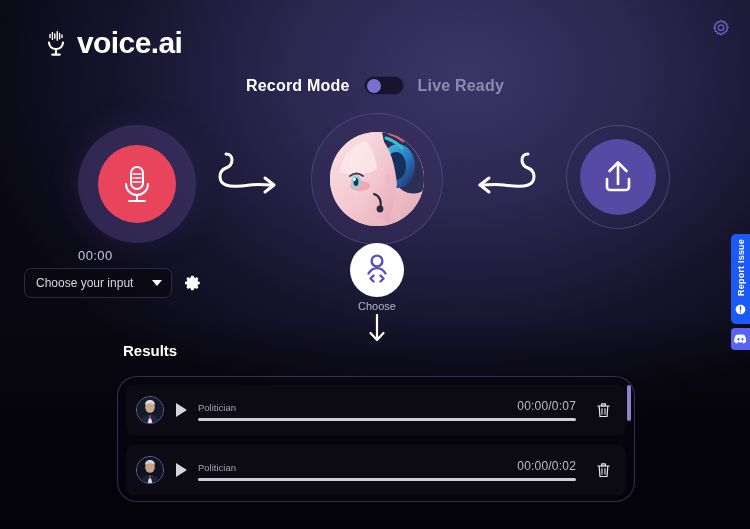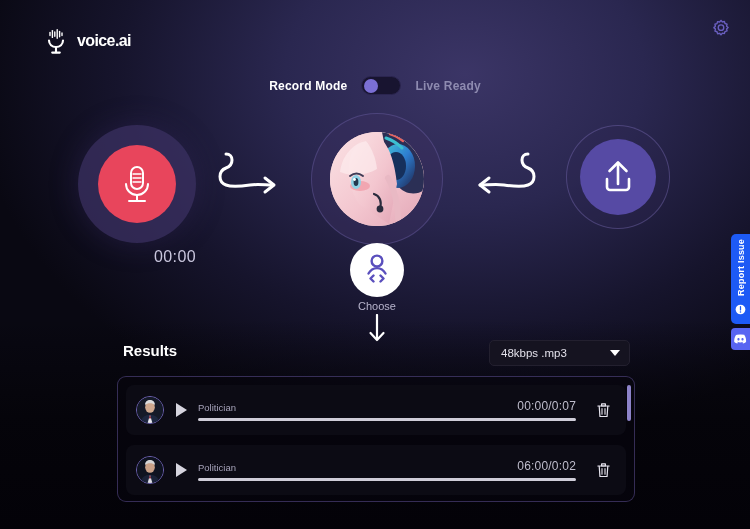--- a/index.html
+++ b/index.html
@@ -26,37 +26,37 @@
   }
 
   
   .logo {
     position: absolute; left: 44px; top: 28px;
     display: flex; align-items: center; gap: 9px;
     z-index: 6;
   }
   .logo-mark { width: 24px; height: 26px; display: block; }
   .logo-text {
-    color: #ffffff; font-size: 16px; font-weight: 700;
+    color: #ffffff; font-size: 30px; font-weight: 700;
     letter-spacing: -0.6px; line-height: 1;
   }
   .gear-top {
     position: absolute; right: 14px; top: 14px;
     width: 30px; height: 30px; z-index: 6;
     display: flex; align-items: center; justify-content: center;
     cursor: pointer;
   }
 
   
   .mode-row {
     position: absolute; top: 76px; left: 0; width: 750px;
     display: flex; align-items: center; justify-content: center; gap: 14px;
     z-index: 6;
   }
-  .mode-label { font-size: 12px; font-weight: 700; letter-spacing: .2px; }
+  .mode-label { font-size: 16px; font-weight: 700; letter-spacing: .2px; }
   .mode-label.active { color: #ffffff; }
   .mode-label.inactive { color: #8e8bb0; }
   .mode-switch {
     width: 40px; height: 19px; border-radius: 10px;
     background: #181430; border: 1px solid #2b2550;
     position: relative; cursor: pointer;
   }
   .mode-knob {
     position: absolute; left: 2px; top: 2px;
     width: 14px; height: 14px; border-radius: 50%;
@@ -76,21 +76,21 @@
     box-shadow: 0 0 28px rgba(50,40,90,.45);
     cursor: pointer;
   }
   .mic-btn {
     width: 78px; height: 78px; border-radius: 50%;
     background: #e8455c;
     display: flex; align-items: center; justify-content: center;
   }
   .timer {
     position: absolute; left: 78px; top: 130px; width: 118px;
-    text-align: right; color: #c9c6dd; font-size: 16px; letter-spacing: .4px;
+    text-align: left; color: #c9c6dd; font-size: 13px; letter-spacing: .4px;
   }
 
   .arrow-right { position: absolute; left: 216px; top: 30px; }
   .arrow-left  { position: absolute; left: 466px; top: 30px; }
 
   .halo-avatar {
     left: 311px; top: -5px; width: 132px; height: 132px;
     background: rgba(58,48,96,.46);
     border: 1px solid rgba(134,118,200,.30);
     cursor: pointer;
@@ -156,21 +156,21 @@
     background: #151320; border: 1px solid #23202f;
     display: flex; align-items: center; justify-content: space-between;
     padding: 0 9px 0 11px; cursor: pointer; z-index: 6;
   }
   .format-select span { color: #e2e0ea; font-size: 11.5px; }
 
   .results-panel {
     position: absolute; left: 117px; top: 376px;
     width: 518px; height: 126px;
     border: 1px solid rgba(110,96,175,.45);
-    border-radius: 9px;
+    border-radius: 20px;
     background: rgba(7,6,14,.55);
     padding: 8px 8px 0 8px;
     z-index: 6; overflow: hidden;
   }
   .result-row {
     height: 50px; margin-bottom: 10px;
     border-radius: 8px; background: #0c0b14;
     display: flex; align-items: center;
     padding: 0 6px 0 10px;
   }
@@ -362,27 +362,35 @@
       <div class="upload-btn">
         <svg width="40" height="40" viewBox="0 0 40 40" fill="none">
           <path d="M20 6v21" stroke="#ffffff" stroke-width="2.6" stroke-linecap="round"></path>
           <path d="M11.5 14L20 5.5l8.5 8.5" stroke="#ffffff" stroke-width="2.6" stroke-linecap="round" stroke-linejoin="round" fill="none"></path>
           <path d="M9 22v8a3 3 0 003 3h16a3 3 0 003-3v-8" stroke="#ffffff" stroke-width="2.6" stroke-linecap="round" fill="none"></path>
         </svg>
       </div>
     </div>
   </div>
 
+  <div class="input-row">
+    <div class="input-select">
+      <span>Choose your input</span>
+      <span class="caret"></span>
+    </div>
+    <span class="gear-input">
+      <svg width="18" height="18" viewBox="0 0 24 24" fill="#ffffff">
+        <path d="M12 8.2a3.8 3.8 0 100 7.6 3.8 3.8 0 000-7.6zm0 5.9a2.1 2.1 0 110-4.2 2.1 2.1 0 010 4.2z"></path>
+        <path d="M21 13.6v-3.2l-2.3-.5a7 7 0 00-.7-1.7l1.3-2-2.3-2.3-2 1.3a7 7 0 00-1.7-.7L12.8 2.2H9.6l-.5 2.3a7 7 0 00-1.7.7l-2-1.3L3.1 6.2l1.3 2a7 7 0 00-.7 1.7l-2.3.5v3.2l2.3.5c.2.6.4 1.2.7 1.7l-1.3 2 2.3 2.3 2-1.3c.5.3 1.1.5 1.7.7l.5 2.3h3.2l.5-2.3c.6-.2 1.2-.4 1.7-.7l2 1.3 2.3-2.3-1.3-2c.3-.5.5-1.1.7-1.7l2.3-.5z"></path>
+      </svg>
+    </span>
+  </div>
 
   <div class="results-title">Results</div>
 
-  <div class="format-select">
-    <span>48kbps .mp3</span>
-    <span class="caret"></span>
-  </div>
 
   <div class="results-panel">
 
     <div class="result-row">
       <div class="row-avatar">
         <svg viewBox="0 0 28 28">
           <rect width="28" height="28" fill="#151a28"></rect>
           <ellipse cx="14" cy="11" rx="5.2" ry="6" fill="#cfa98f"></ellipse>
           <path d="M8.6 8.5c0-3.4 2.4-5.4 5.4-5.4s5.4 2 5.4 5.4c-1.4-1.2-3.2-1.8-5.4-1.8s-4 .6-5.4 1.8z" fill="#dcdcdc"></path>
           <path d="M3.5 28c1-6 5.2-9 10.5-9s9.5 3 10.5 9z" fill="#1d2740"></path>
@@ -422,21 +430,21 @@
           <path d="M14 19l-2.6 9h5.2z" fill="#dcdce4"></path>
           <path d="M14 19l-1 3 1 2 1-2z" fill="#7d2030"></path>
         </svg>
       </div>
       <div class="play-btn">
           <span class="play-tri"></span>
         </div>
       <div class="track">
         <div class="track-head">
           <span class="track-name">Politician</span>
-          <span class="track-time">06:00/0:02</span>
+          <span class="track-time">00:00/0:02</span>
         </div>
         <div class="track-bar">
           <div class="track-fill"></div>
         </div>
       </div>
       <div class="trash-btn">
         <svg width="15" height="17" viewBox="0 0 16 18" fill="none">
           <path d="M2 4.2h12" stroke="#e6e4ee" stroke-width="1.3" stroke-linecap="round"></path>
           <path d="M6 2h4v2.2H6z" stroke="#e6e4ee" stroke-width="1.3" stroke-linejoin="round"></path>
           <path d="M3.4 4.2l.8 11.2h7.6l.8-11.2" stroke="#e6e4ee" stroke-width="1.3" stroke-linejoin="round"></path>

